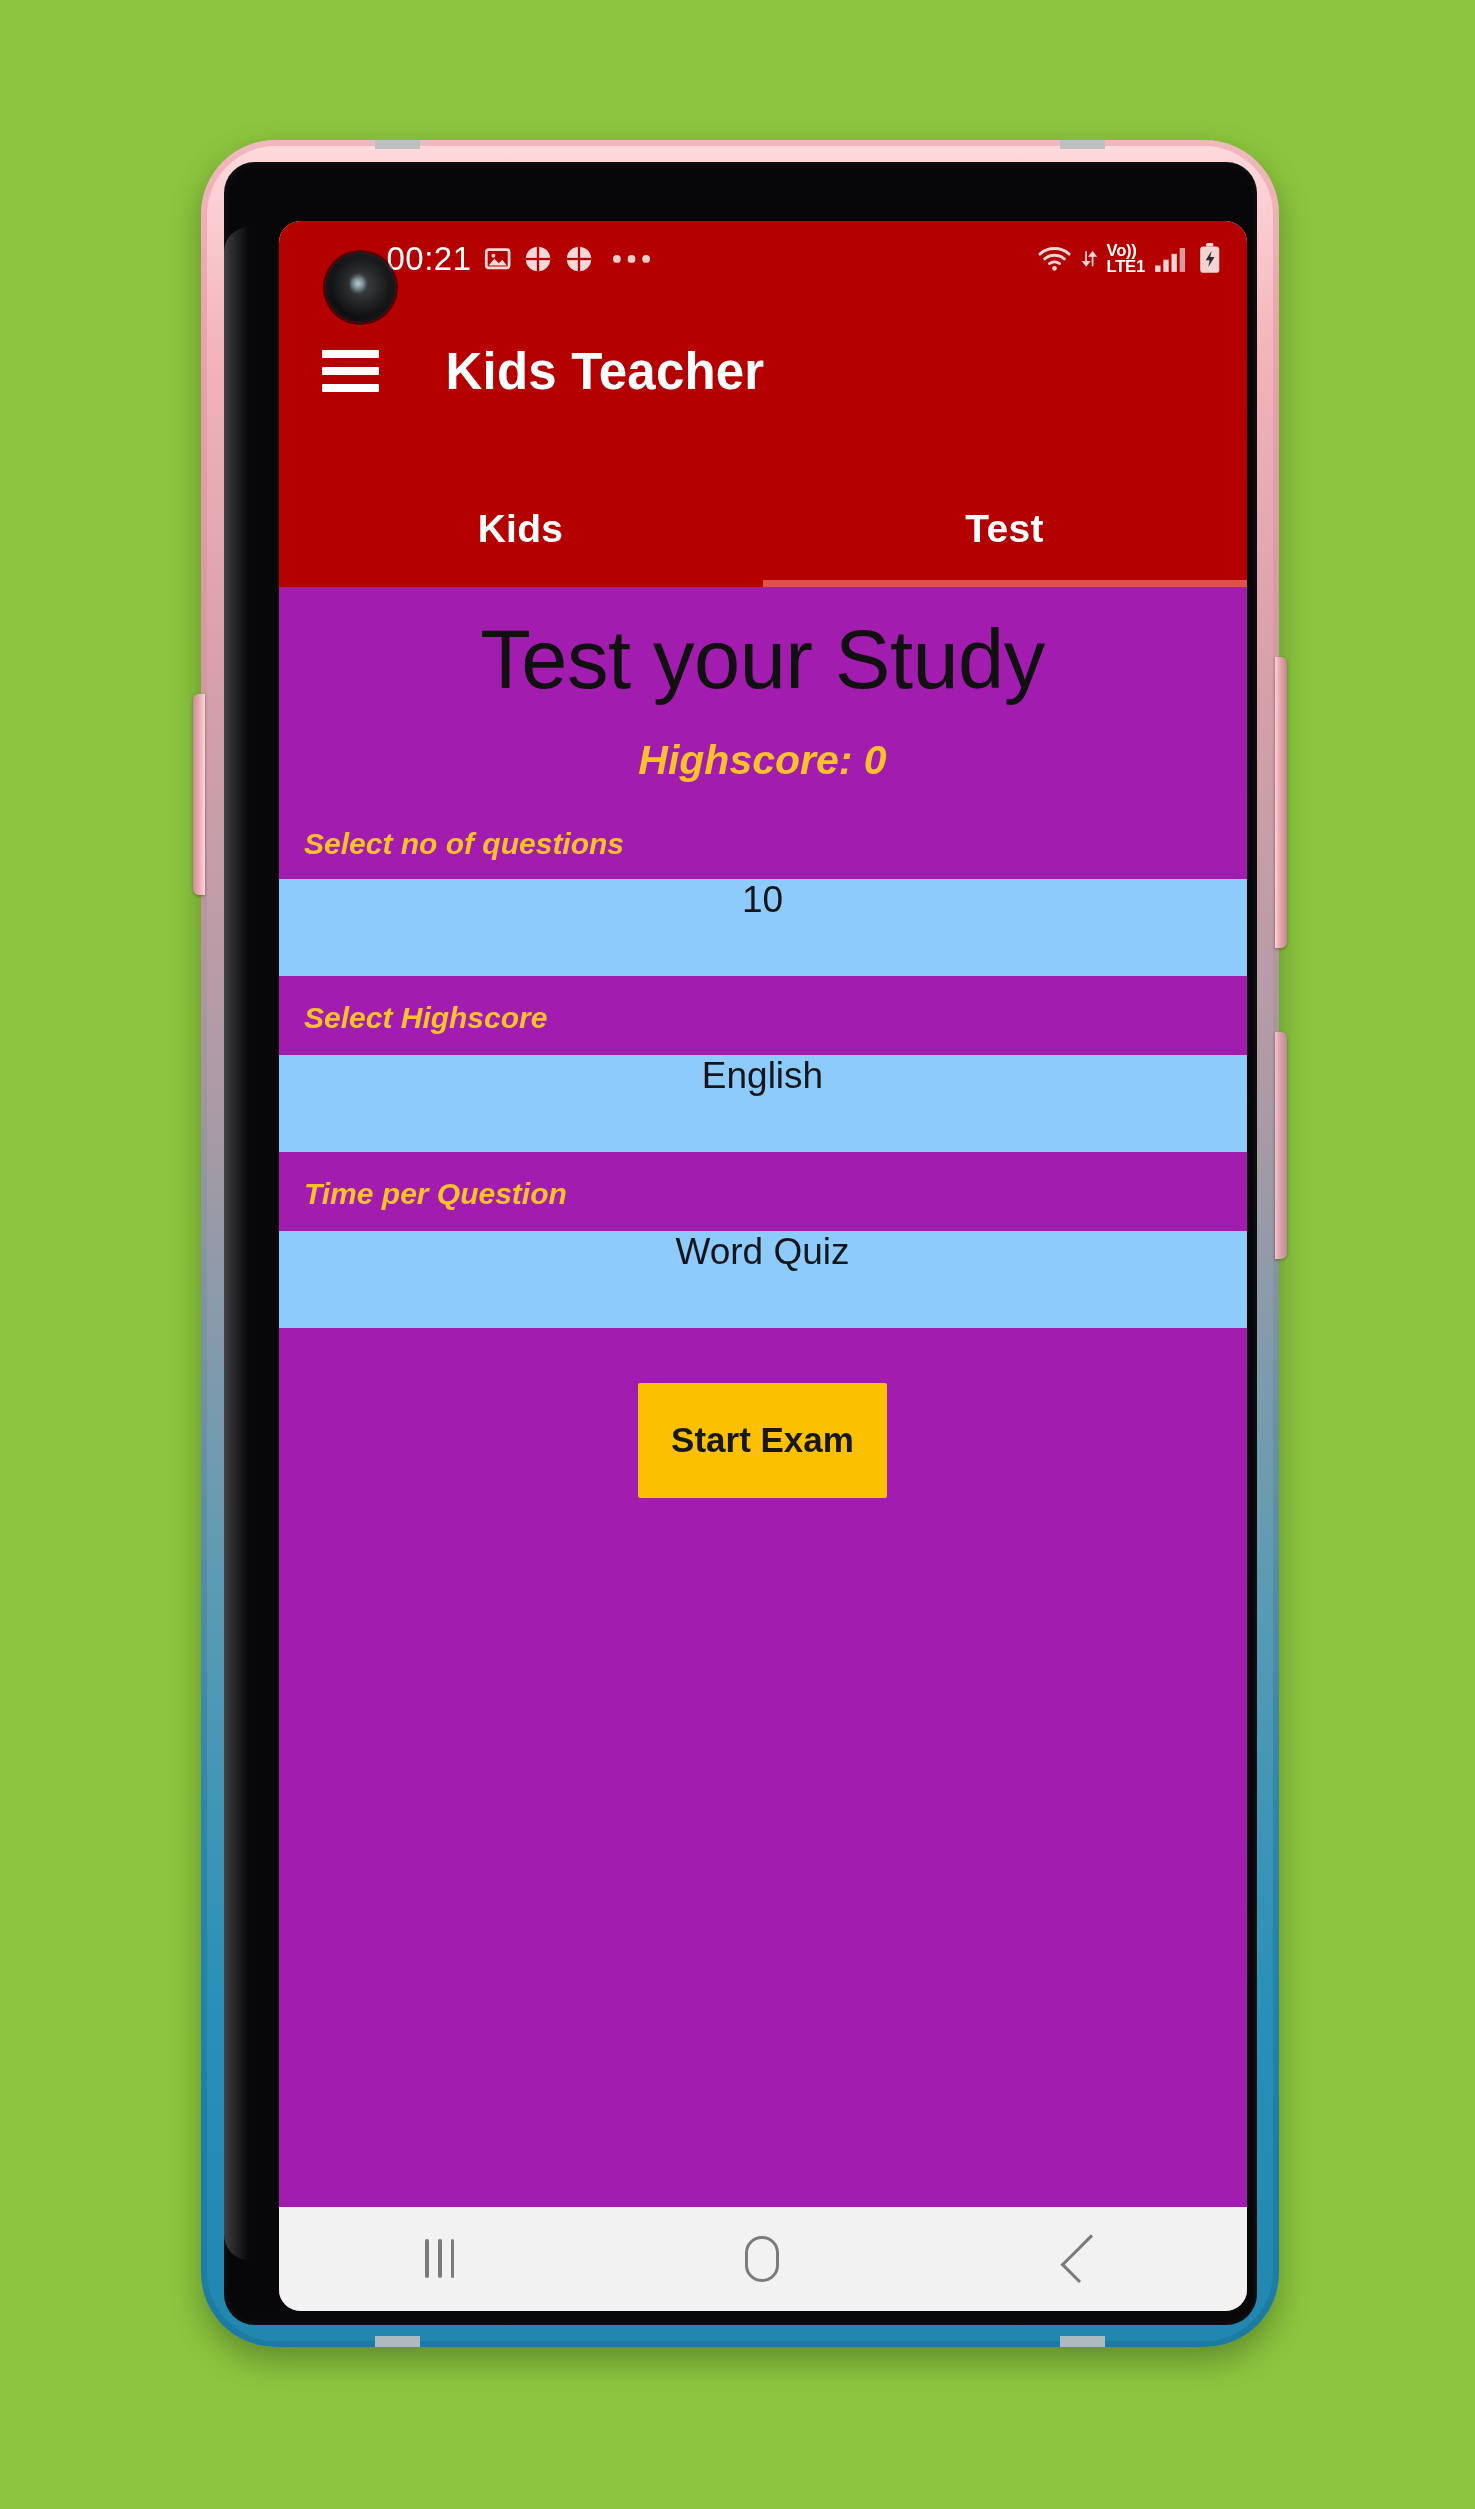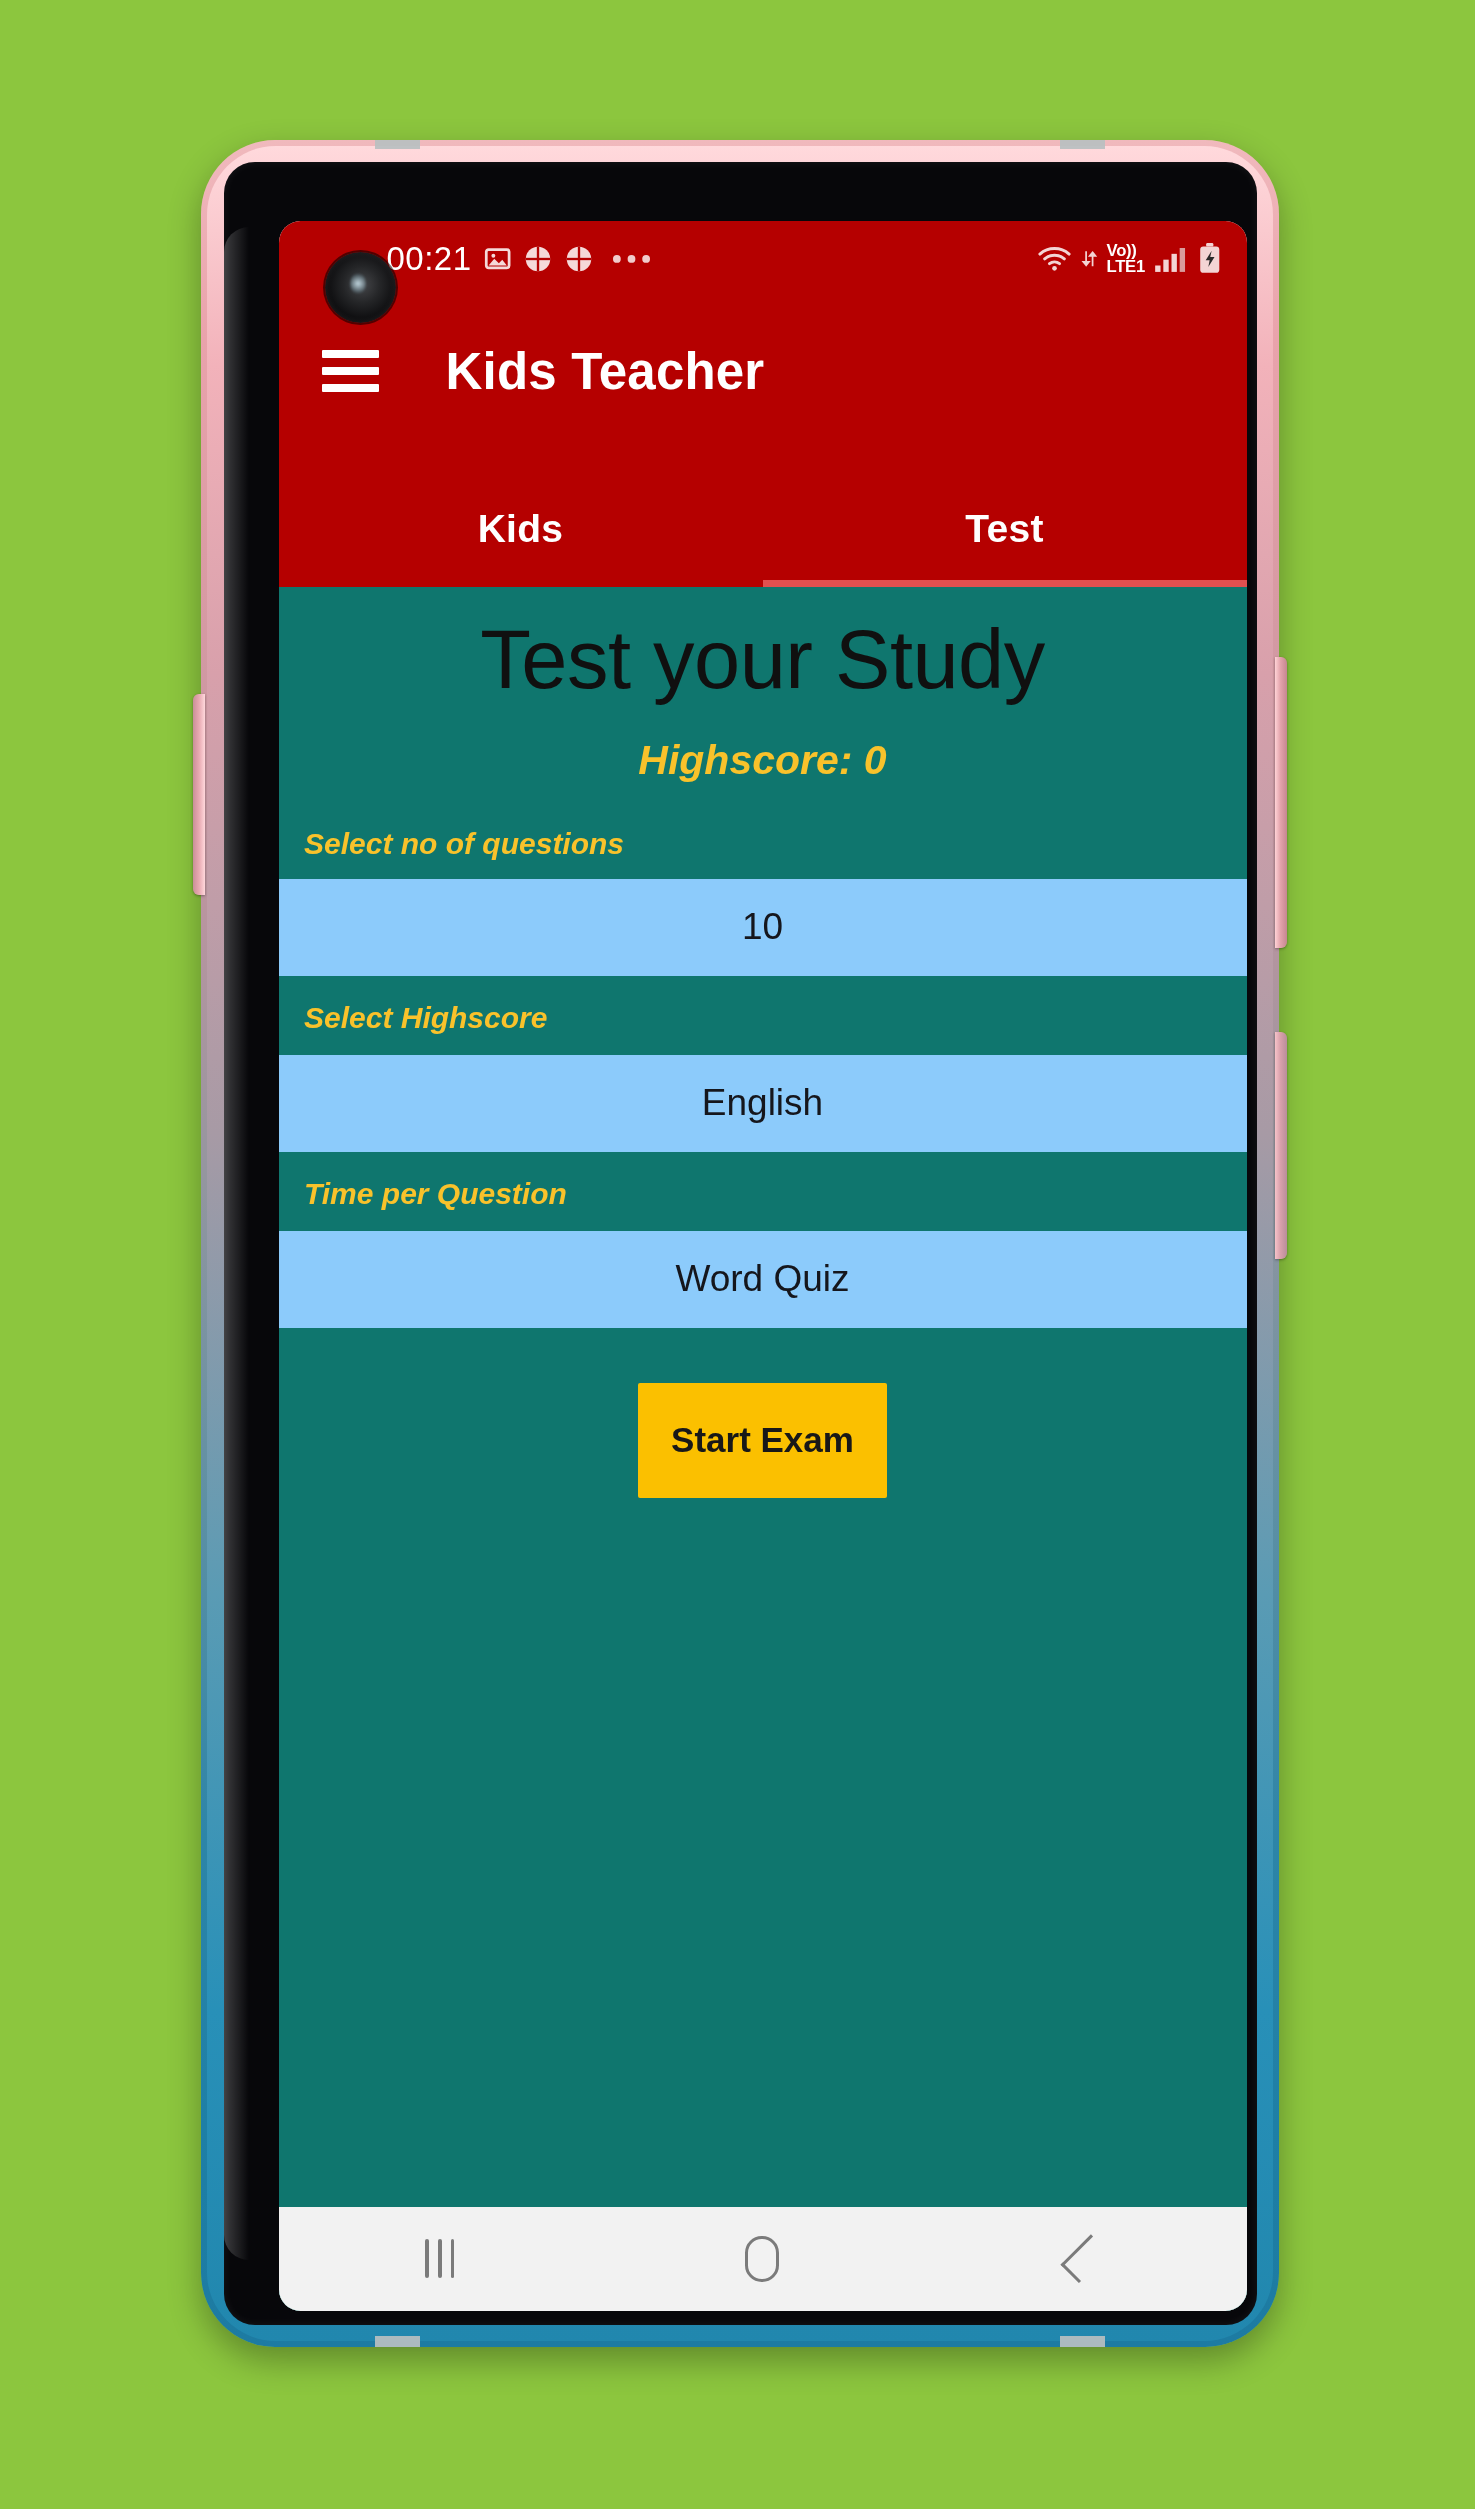--- a/index.html
+++ b/index.html
@@ -238,21 +238,21 @@
   .tab.active::after {
     content: "";
     position: absolute;
     left: 0; right: 0; bottom: 0;
     height: 6.9px;
     background: #e05050;
   }
 
   
   #content {
-    background: #0f766e;
+    background: #a21caf;
     height: calc(2090px - 366px);
     position: relative;
   }
   #headline {
     text-align: center;
     font-size: 83px;
     font-weight: 400;
     color: #101010;
     padding-top: 25.5px;
     letter-spacing: -0.5px;
@@ -270,21 +270,21 @@
     font-size: 30px;
     font-weight: 700;
     font-style: italic;
     color: #f9c22b;
     padding: 29px 25.5px 17.6px 25.5px;
   }
   .spinner {
     background: #8ccbfb;
     height: 97px;
     display: flex;
-    align-items: center;
+    align-items: flex-start;
     justify-content: center;
     font-size: 37px;
     color: #15161c;
     cursor: pointer;
   }
   #label-questions { padding-top: 43px; }
   #label-category  { padding: 25.5px 25.5px 19.6px 25.5px; }
   #label-time      { padding: 25.5px 25.5px 19.6px 25.5px; }
 
   #start-wrap {

